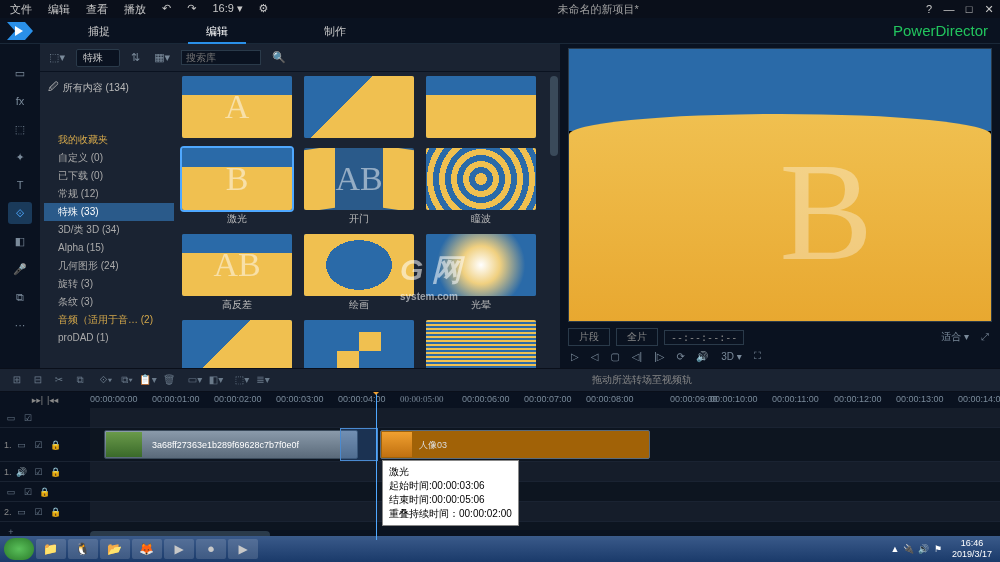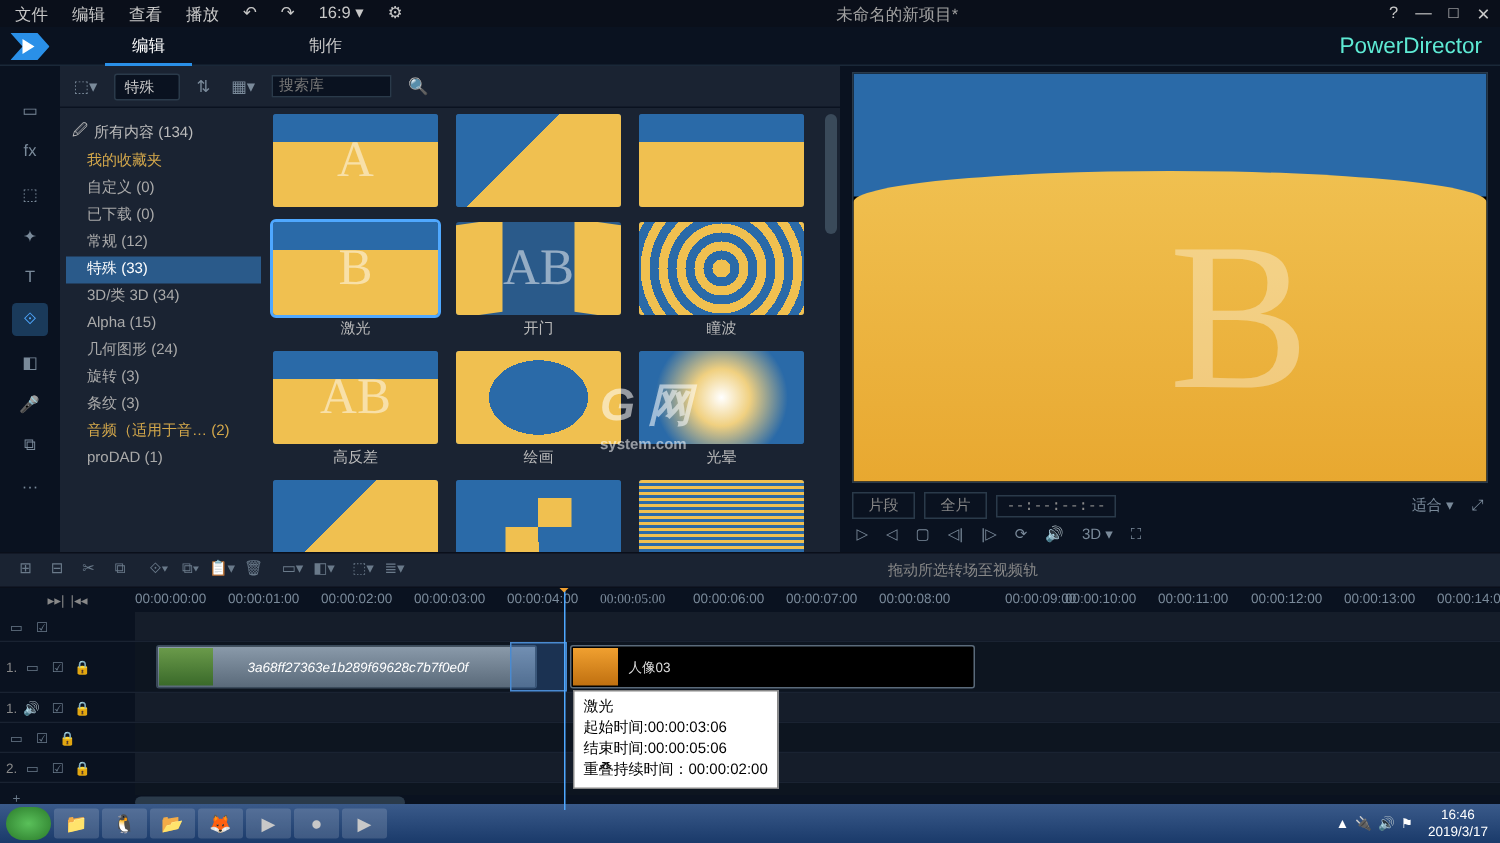--- a/index.html
+++ b/index.html
@@ -10,35 +10,35 @@
 .titlebar .center { flex: 1; text-align: center; color: #a0a0a0; }
 .titlebar .winctl { display: flex; gap: 6px; }
 .titlebar .winctl span { width: 14px; text-align: center; cursor: pointer; }
 .tabbar { height: 26px; background: #0a1220; display: flex; align-items: center; border-bottom: 1px solid #1a2838; }
 .tabbar .logo { width: 40px; height: 26px; display: flex; align-items: center; justify-content: center; }
 .tabbar .logo svg { width: 26px; height: 18px; }
 .tabbar .tabs { display: flex; flex: 1; }
 .tabbar .tab { width: 118px; text-align: center; line-height: 26px; cursor: pointer; position: relative; }
 .tabbar .tab.active { color: #fff; }
 .tabbar .tab.active::after { content: ''; position: absolute; bottom: 0; left: 30px; right: 30px; height: 2px; background: #2a90e8; }
-.tabbar .brand { padding: 0 12px; color: #5eead4; font-size: 15px; font-weight: 300; }
+.tabbar .brand { padding: 0 12px; color: #22c55e; font-size: 15px; font-weight: 300; }
 .main { display: flex; height: 324px; }
 .left-tools { width: 40px; background: #0a1220; display: flex; flex-direction: column; padding-top: 18px; gap: 6px; align-items: center; }
 .left-tools .tool { width: 24px; height: 22px; display: flex; align-items: center; justify-content: center; cursor: pointer; color: #7a8a9a; }
 .left-tools .tool.active { background: #1a3a5a; color: #4fa8ff; border-radius: 3px; }
 .library { width: 520px; background: #1a2332; display: flex; flex-direction: column; }
 .lib-toolbar { height: 28px; display: flex; align-items: center; padding: 0 6px; gap: 8px; border-bottom: 1px solid #0a1220; }
 .lib-toolbar .sel { background: #0a1220; border: 1px solid #2a3a4a; padding: 1px 16px 1px 6px; color: #ccc; font-size: 10px; border-radius: 2px; }
 .lib-toolbar .search { background: #0a1220; border: 1px solid #2a3a4a; padding: 1px 4px; color: #888; flex: 1; max-width: 80px; font-size: 10px; }
 .lib-toolbar .icon { color: #7a8a9a; cursor: pointer; padding: 0 3px; }
 .lib-body { display: flex; flex: 1; overflow: hidden; }
 .cat-list { width: 138px; padding: 4px; overflow-y: auto; font-size: 10px; }
 .cat-list .cat-title { display: flex; align-items: center; gap: 4px; padding: 3px 4px; color: #bbb; }
 .cat-list .cat-item { padding: 2px 4px 2px 14px; cursor: pointer; color: #aaa; line-height: 14px; }
-.cat-list .cat-item.fav { color: #d4a84b; }
+.cat-list .cat-item.fav { color: #d4a84b; margin-top: 32px; }
 .cat-list .cat-item.sel { background: #2a5a8a; color: #fff; }
 .cat-list .cat-item.aud { color: #d4a84b; }
 .thumbs { flex: 1; padding: 4px 0 4px 4px; overflow-y: auto; position: relative; }
 .thumb-row { display: flex; gap: 12px; margin-bottom: 4px; }
 .thumb { width: 110px; cursor: pointer; }
 .thumb .img { width: 110px; height: 62px; background: #2a5a8a; border-radius: 2px; position: relative; overflow: hidden; }
 .thumb .img.sel { outline: 2px solid #4fa8ff; }
 .thumb .lbl { text-align: center; font-size: 10px; padding: 2px 0 4px; color: #bbb; }
 .scroll-v { position: absolute; right: 2px; top: 4px; width: 8px; height: 80px; background: #3a4a5a; border-radius: 4px; }
 .preview { flex: 1; background: #0a1220; display: flex; flex-direction: column; padding: 4px 8px; }
@@ -59,23 +59,23 @@
 .tl-ruler { height: 16px; display: flex; background: #0a1220; }
 .tl-ruler .hdr { width: 90px; display: flex; align-items: center; justify-content: center; gap: 4px; }
 .tl-ruler .ticks { flex: 1; position: relative; display: flex; font-size: 9px; color: #7a8a9a; font-family: monospace; }
 .tl-ruler .tick { position: absolute; top: 2px; }
 .tl-track { height: 20px; display: flex; border-bottom: 1px solid #1a2332; }
 .tl-track.main { height: 34px; }
 .tl-track .hdr { width: 90px; display: flex; align-items: center; padding: 0 4px; gap: 3px; background: #0a1220; font-size: 9px; color: #888; }
 .tl-track .hdr .ico { width: 14px; height: 14px; text-align: center; line-height: 14px; cursor: pointer; color: #6a7a8a; }
 .tl-track .lane { flex: 1; position: relative; background: #151d2a; }
 .lane.dark { background: #0d1520; }
-.clip { position: absolute; top: 2px; bottom: 2px; background: linear-gradient(#8a9aaa, #5a6a7a); border: 1px solid #3a4a5a; border-radius: 2px; padding: 0 20px; font-size: 9px; color: #fff; line-height: 28px; overflow: hidden; white-space: nowrap; font-style: italic; }
+.clip { position: absolute; top: 2px; bottom: 2px; background: linear-gradient(#8a9aaa, #5a6a7a); border: 1px solid #3a4a5a; border-radius: 2px; padding: 0 7px; font-size: 9px; color: #fff; line-height: 28px; overflow: hidden; white-space: nowrap; }
 .clip.thumb-clip::before { content: ''; position: absolute; left: 1px; top: 1px; bottom: 1px; width: 36px; background: linear-gradient(#6a9a4a, #3a6a2a); }
-.clip2 { position: absolute; top: 2px; bottom: 2px; background: #000000; border: 1px solid #5a6a7a; border-radius: 2px; padding: 0 4px; font-size: 9px; color: #ddd; line-height: 28px; overflow: hidden; }
+.clip2 { position: absolute; top: 2px; bottom: 2px; background: #a16207; border: 1px solid #5a6a7a; border-radius: 2px; padding: 0 4px; font-size: 9px; color: #ddd; line-height: 28px; overflow: hidden; }
 .clip2::before { content: ''; position: absolute; left: 1px; top: 1px; bottom: 1px; width: 30px; background: linear-gradient(#f0a030, #c07010); }
 .trans-marker { position: absolute; top: 0; bottom: 0; width: 38px; background: rgba(60,120,200,0.3); border: 1px solid #4a8ad0; }
 .playhead { position: absolute; top: 0; bottom: 0; width: 1px; background: #4fa8ff; z-index: 5; }
 .playhead::before { content: ''; position: absolute; top: -2px; left: -5px; border: 5px solid transparent; border-top-color: #f0a030; }
 .tooltip { position: absolute; background: #fff; color: #000; border: 1px solid #888; padding: 4px 6px; font-size: 10px; z-index: 20; line-height: 14px; white-space: nowrap; }
 .tl-hscroll { position: absolute; bottom: 0; left: 90px; right: 0; height: 10px; background: #0a1220; }
 .tl-hscroll .thumb { position: absolute; left: 0; width: 180px; top: 1px; bottom: 1px; background: #2a3a4a; border-radius: 4px; }
 .taskbar { position: absolute; bottom: 0; left: 0; right: 0; height: 26px; background: linear-gradient(#3a5a8a, #1a3a6a); display: flex; align-items: center; padding: 0 4px; gap: 2px; }
 .taskbar .start { width: 30px; height: 22px; border-radius: 11px; background: radial-gradient(#5ac05a, #2a7a2a); cursor: pointer; position: relative; }
 .taskbar .tb { width: 30px; height: 20px; background: rgba(255,255,255,0.15); border-radius: 2px; cursor: pointer; display: flex; align-items: center; justify-content: center; font-size: 12px; }
@@ -122,20 +122,21 @@
 </div>
 
 <div class="tabbar">
   <div class="logo">
     <svg viewBox="0 0 26 18">
         <polygon points="0,0 18,0 26,9 18,18 0,18 8,9" fill="#2a90e8"></polygon>
         <polygon points="8,4 16,9 8,14" fill="#fff"></polygon>
       </svg>
   </div>
   <div class="tabs">
+    <div class="tab">捕捉</div>
     <div class="tab active">编辑</div>
     <div class="tab">制作</div>
   </div>
   <div class="brand">PowerDirector</div>
 </div>
 
 <div class="main">
   <div class="left-tools" id="leftTools">
       <div class="tool">▭</div>
       <div class="tool">fx</div>

